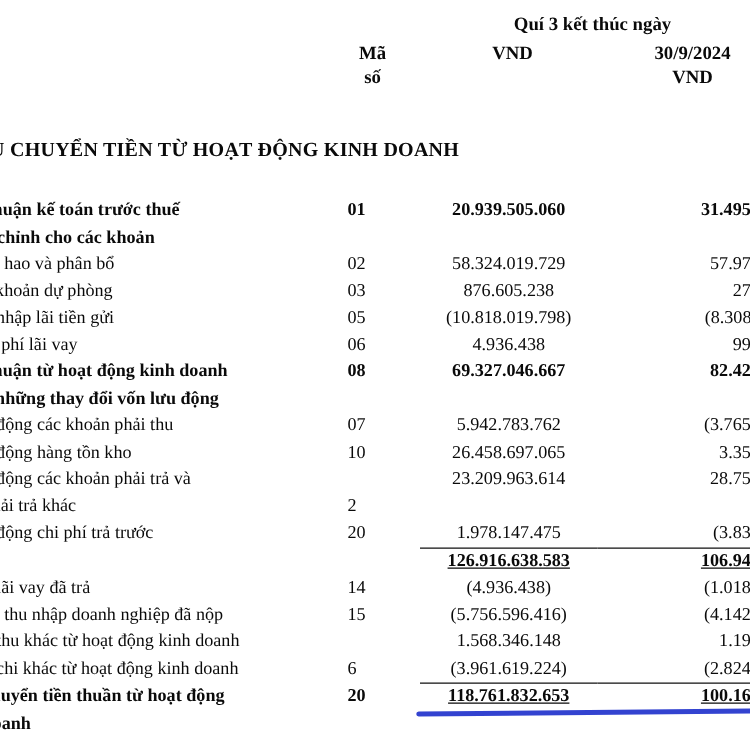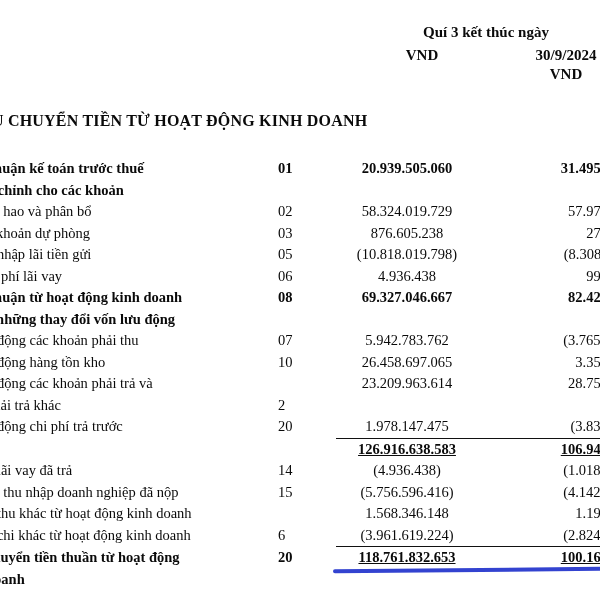--- a/index.html
+++ b/index.html
@@ -12,21 +12,21 @@
     background: #ffffff;
     font-family: "Liberation Serif", serif;
     color: #0a0a0a;
     overflow: hidden;
   }
   .page {
     position: relative;
     width: 600px;
     height: 600px;
     box-sizing: border-box;
-    padding: 16px;
+    padding: 4px;
   }
 
   
   .header {
     position: relative;
     height: 86px;
   }
   .hdr-title {
     position: absolute;
     left: 345px;
@@ -137,20 +137,24 @@
     opacity: 0.92;
   }
 </style>
 </head>
 <body>
 
 <div class="page">
 
   <div class="header">
     <div class="hdr-title">Quí 3 kết thúc ngày</div>
+    <div class="hdr-ma">
+      <div>Mã</div>
+      <div>số</div>
+    </div>
     <div class="hdr-col1">
       <div>VND</div>
     </div>
     <div class="hdr-col2">
       <div>30/9/2024</div>
       <div>VND</div>
     </div>
   </div>
 
   <div class="section-title">U CHUYỂN TIỀN TỪ HOẠT ĐỘNG KINH DOANH</div>

